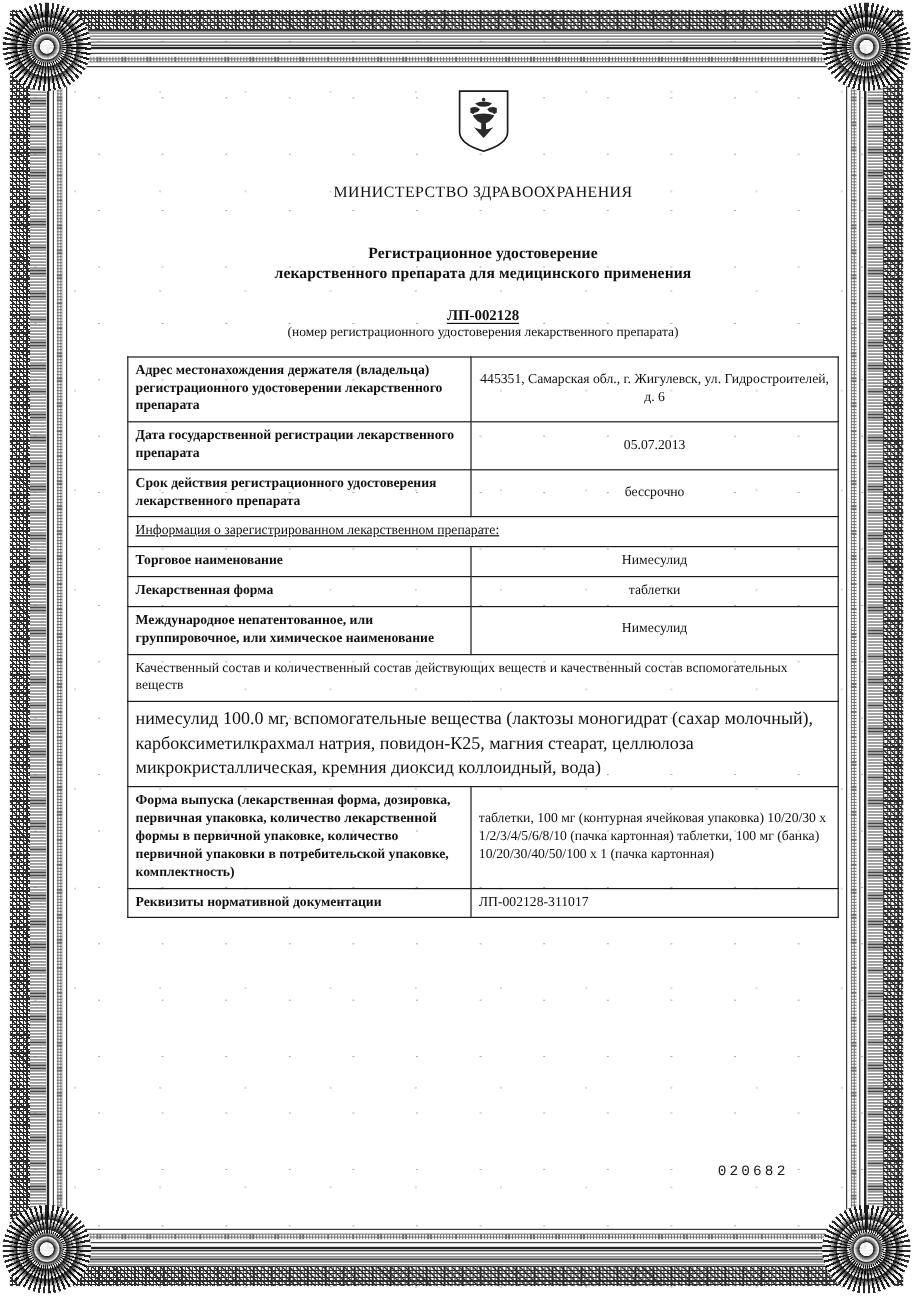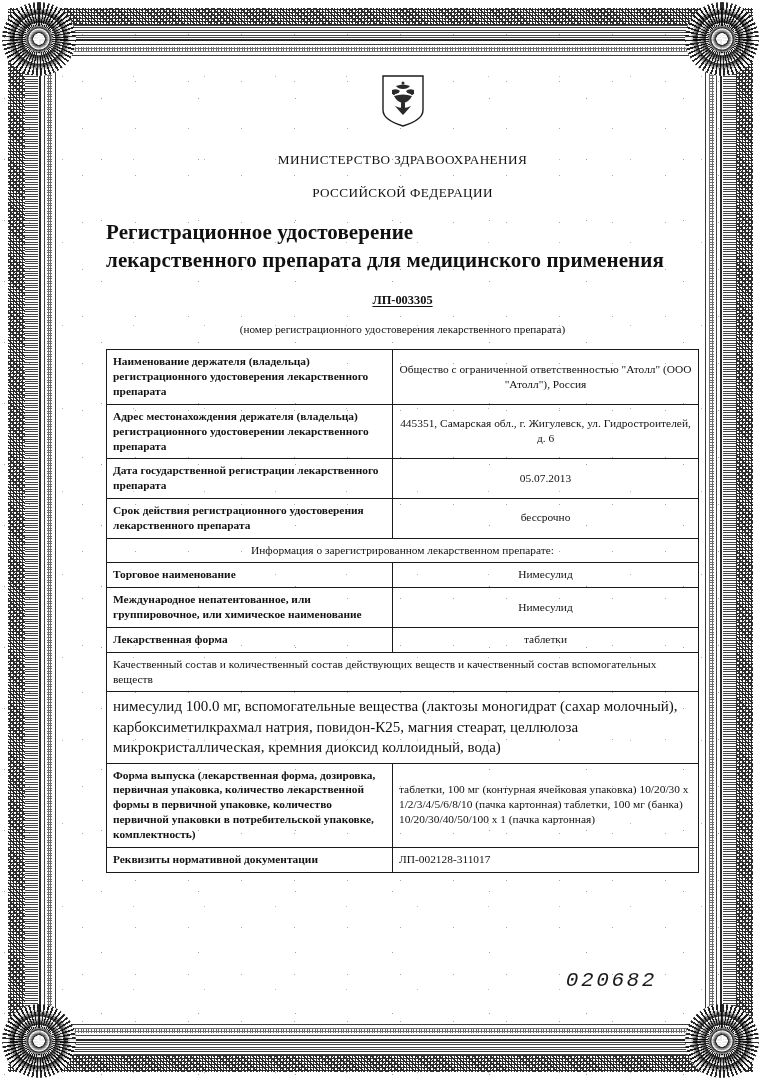--- a/index.html
+++ b/index.html
@@ -141,39 +141,41 @@
   .ministry{
     text-align:center;
     font-size:13.2px;
     letter-spacing:.4px;
     line-height:1.26;
     margin-top:7px;
     white-space:pre-line;
   }
 
   .doc-title{
+    text-align:center;
     font-weight:bold;
-    font-size:21px;
+    font-size:13px;
     line-height:1.34;
+    margin-top:17px;
     letter-spacing:.1px;
   }
   .doc-title .l2{display:block;}
 
   .reg-no{
     text-align:center;
     font-weight:bold;
     font-size:12.4px;
     margin-top:19px;
     text-decoration:underline;
     text-underline-offset:2px;
   }
   .reg-no-sub{
     text-align:center;
     font-size:11.2px;
-    margin-top:15px;
+    margin-top:0;
   }
 
   
   table.doc{
     margin-top:14px;
     width:100%;
     border-collapse:collapse;
     table-layout:fixed;
     font-size:11.4px;
     line-height:1.3;
@@ -188,43 +190,42 @@
     font-weight:bold;
     text-align:left;
   }
   td.val{
     text-align:center;
   }
   td.val-left{
     text-align:left;
   }
   td.banner{
-    text-align:center;
     font-weight:normal;
     padding:4px 6px 5px;
+    text-decoration:underline;
   }
   td.full-bold{
     font-weight:normal;
     text-align:left;
   }
   td.full-plain{
     text-align:left;
     font-size:15px;
     line-height:1.36;
   }
   td.top{vertical-align:top;}
 
   .serial{
     position:absolute;
     right:104px;top:969px;
     font-family:"Liberation Mono", monospace;
-    font-size:21px;
+    font-size:12px;
     letter-spacing:2.6px;
     color:#1a1a1a;
-    font-style:italic;
   }
 </style>
 </head>
 <body>
 
 <div class="frame">
   <div class="orn-band band-outer"></div>
   <div class="orn-band band-mid"></div>
   <div class="orn-band band-rule"></div>
   <div class="orn-band band-rule2"></div>
@@ -261,38 +262,33 @@
       <path d="M14 32 q8 4 16 0 q-6 7 -8 9 q-2 -2 -8 -9 Z"></path>
       <circle cx="13" cy="20" r="1.1"></circle>
         <circle cx="31" cy="20" r="1.1"></circle>
       <circle cx="17" cy="18" r=".9"></circle>
         <circle cx="27" cy="18" r=".9"></circle>
     </g>
   </svg>
 
   <div class="ministry">
     <div>МИНИСТЕРСТВО ЗДРАВООХРАНЕНИЯ</div>
-    <div>РОССИЙСКОЙ ФЕДЕРАЦИИ</div>
   </div>
 
   <div class="doc-title">
     <span class="l2">Регистрационное удостоверение</span>
     <span class="l2">лекарственного препарата для медицинского применения</span>
   </div>
 
-  <div class="reg-no">ЛП-003305</div>
+  <div class="reg-no">ЛП-002128</div>
   <div class="reg-no-sub">(номер регистрационного удостоверения лекарственного препарата)</div>
 
   <table class="doc">
     <tbody>
       <tr>
-        <td class="lbl">Наименование держателя (владельца) регистрационного удостоверения лекарственного препарата</td>
-        <td class="val">Общество с ограниченной ответственностью "Атолл" (ООО "Атолл"), Россия</td>
-      </tr>
-      <tr>
         <td class="lbl">Адрес местонахождения держателя (владельца) регистрационного удостоверении лекарственного препарата</td>
         <td class="val">445351, Самарская обл., г. Жигулевск, ул. Гидростроителей, д. 6</td>
       </tr>
       <tr>
         <td class="lbl">Дата государственной регистрации лекарственного препарата</td>
         <td class="val">05.07.2013</td>
       </tr>
       <tr>
         <td class="lbl">Срок действия регистрационного удостоверения лекарственного препарата</td>
         <td class="val">бессрочно</td>
@@ -300,26 +296,26 @@
 
       <tr>
         <td class="banner" colspan="2">Информация о зарегистрированном лекарственном препарате:</td>
       </tr>
 
       <tr>
         <td class="lbl">Торговое наименование</td>
         <td class="val">Нимесулид</td>
       </tr>
       <tr>
+        <td class="lbl">Лекарственная форма</td>
+        <td class="val">таблетки</td>
+      </tr>
+      <tr>
         <td class="lbl">Международное непатентованное, или группировочное, или химическое наименование</td>
         <td class="val">Нимесулид</td>
-      </tr>
-      <tr>
-        <td class="lbl">Лекарственная форма</td>
-        <td class="val">таблетки</td>
       </tr>
 
       <tr>
         <td class="full-bold" colspan="2">Качественный состав и количественный состав действующих веществ и качественный состав вспомогательных веществ</td>
       </tr>
       <tr>
         <td class="full-plain" colspan="2">нимесулид 100.0 мг, вспомогательные вещества (лактозы моногидрат (сахар молочный), карбоксиметилкрахмал натрия, повидон-К25, магния стеарат, целлюлоза микрокристаллическая, кремния диоксид коллоидный, вода)</td>
       </tr>
 
       <tr>

